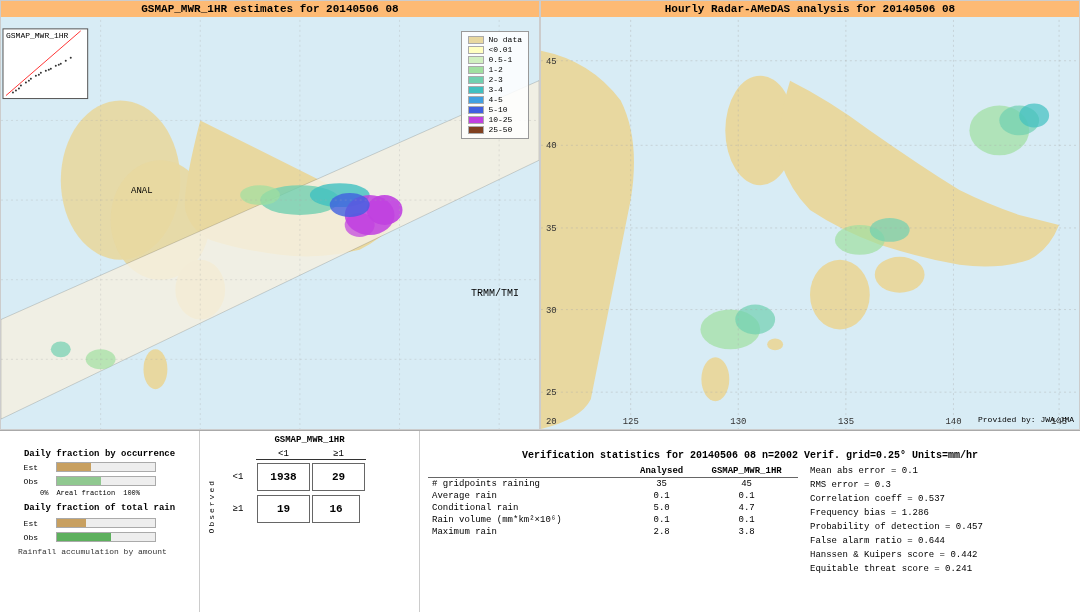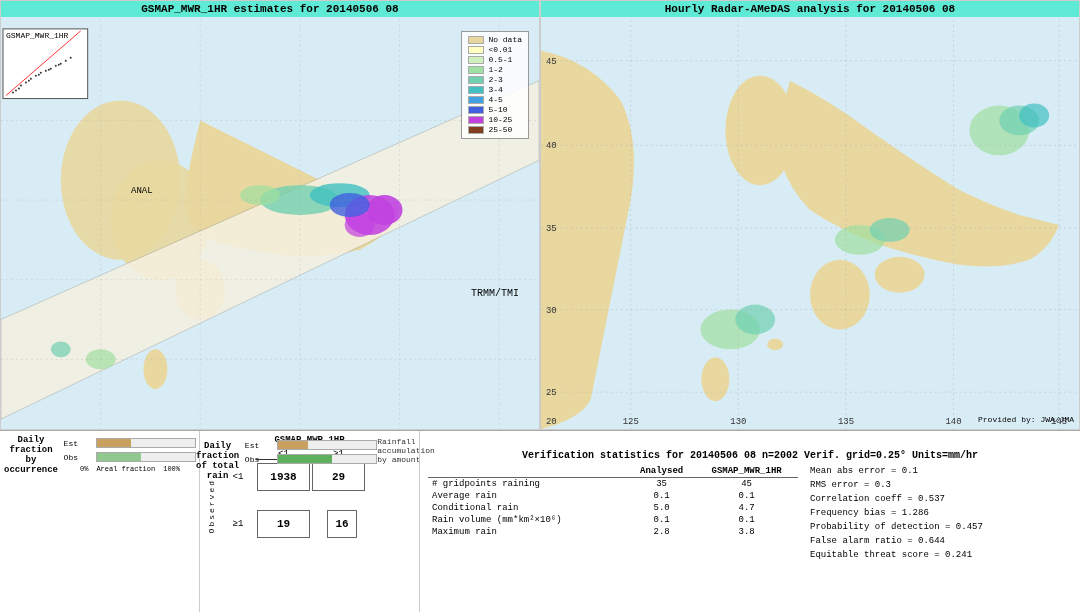--- a/index.html
+++ b/index.html
@@ -42,21 +42,21 @@
       position: relative;
       background: #f5f0e0;
       border: 1px solid #ccc;
     }
 
     .map-title {
       text-align: center;
       font-size: 11px;
       font-weight: bold;
       padding: 2px 0;
-      background: #5eead4;
+      background: #fdba74;
       position: absolute;
       top: 0;
       width: 100%;
     }
 
     .map-canvas {
       width: 100%;
       height: 100%;
     }
 
@@ -66,22 +66,23 @@
       width: 100%;
       height: 182px;
       border-top: 1px solid #aaa;
       background: #fff;
     }
 
     .bottom-left {
       width: 200px;
       height: 182px;
       border-right: 1px solid #ccc;
-      padding: 4px;
-      display: flex;
+      padding: 18px;
+      display: flex;
+      flex-direction: column;
     }
 
     .bottom-left-title {
       font-size: 9px;
       font-weight: bold;
       text-align: center;
     }
 
     .bar-chart-section {
       margin-top: 2px;
@@ -448,21 +449,21 @@
 
           <div style="display:flex; align-items:center; margin-bottom:2px;">
             <div style="width:36px; font-size:9px; text-align:center;">&lt;1</div>
             <div style="width:53px; height:28px; border:1px solid #666; display:flex; align-items:center; justify-content:center; font-size:11px; font-weight:bold; margin:1px;">1938</div>
             <div style="width:53px; height:28px; border:1px solid #666; display:flex; align-items:center; justify-content:center; font-size:11px; font-weight:bold; margin:1px;">29</div>
           </div>
 
           <div style="display:flex; align-items:center;">
             <div style="width:36px; font-size:9px; text-align:center;">≥1</div>
             <div style="width:53px; height:28px; border:1px solid #666; display:flex; align-items:center; justify-content:center; font-size:11px; font-weight:bold; margin:1px;">19</div>
-            <div style="width:30px; height:28px; border:1px solid #666; display:flex; align-items:center; justify-content:center; font-size:11px; font-weight:bold; margin:16px;">16</div>
+            <div style="width:48px; height:28px; border:1px solid #666; display:flex; align-items:center; justify-content:center; font-size:11px; font-weight:bold; margin:1px;">16</div>
           </div>
         </div>
       </div>
     </div>
 
     <div class="bottom-right">
       <div class="verif-title">Verification statistics for 20140506 08  n=2002  Verif. grid=0.25°  Units=mm/hr</div>
       <div style="display:flex; flex-direction:row; width:100%;">
 
         <div style="width:370px;">
@@ -504,19 +505,20 @@
           </table>
         </div>
 
         <div style="flex:1; padding-left:12px; font-size:9px; line-height:1.55;">
           <div>Mean abs error = 0.1</div>
           <div>RMS error = 0.3</div>
           <div>Correlation coeff = 0.537</div>
           <div>Frequency bias = 1.286</div>
           <div>Probability of detection = 0.457</div>
           <div>False alarm ratio = 0.644</div>
+          <div>Hanssen &amp; Kuipers score = 0.442</div>
           <div>Equitable threat score = 0.241</div>
         </div>
       </div>
     </div>
 
   </div>
 </div>
 
 </body></html>

